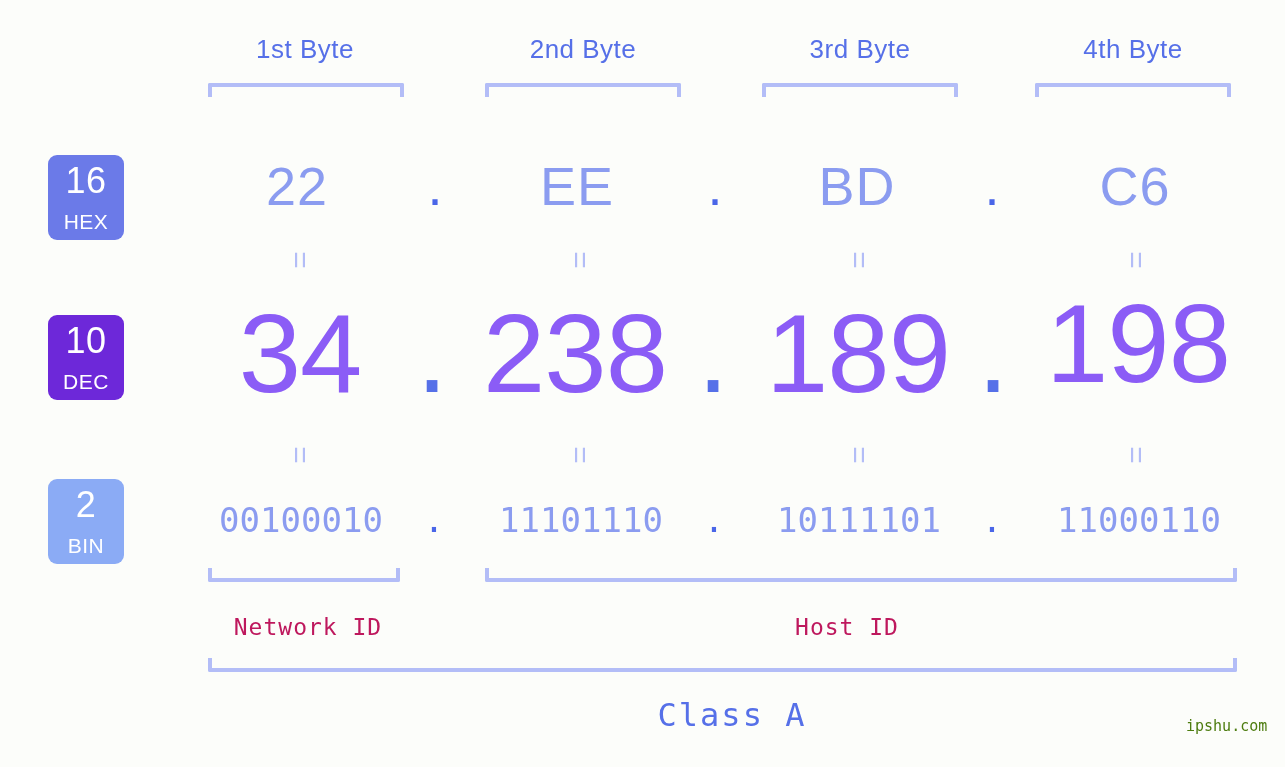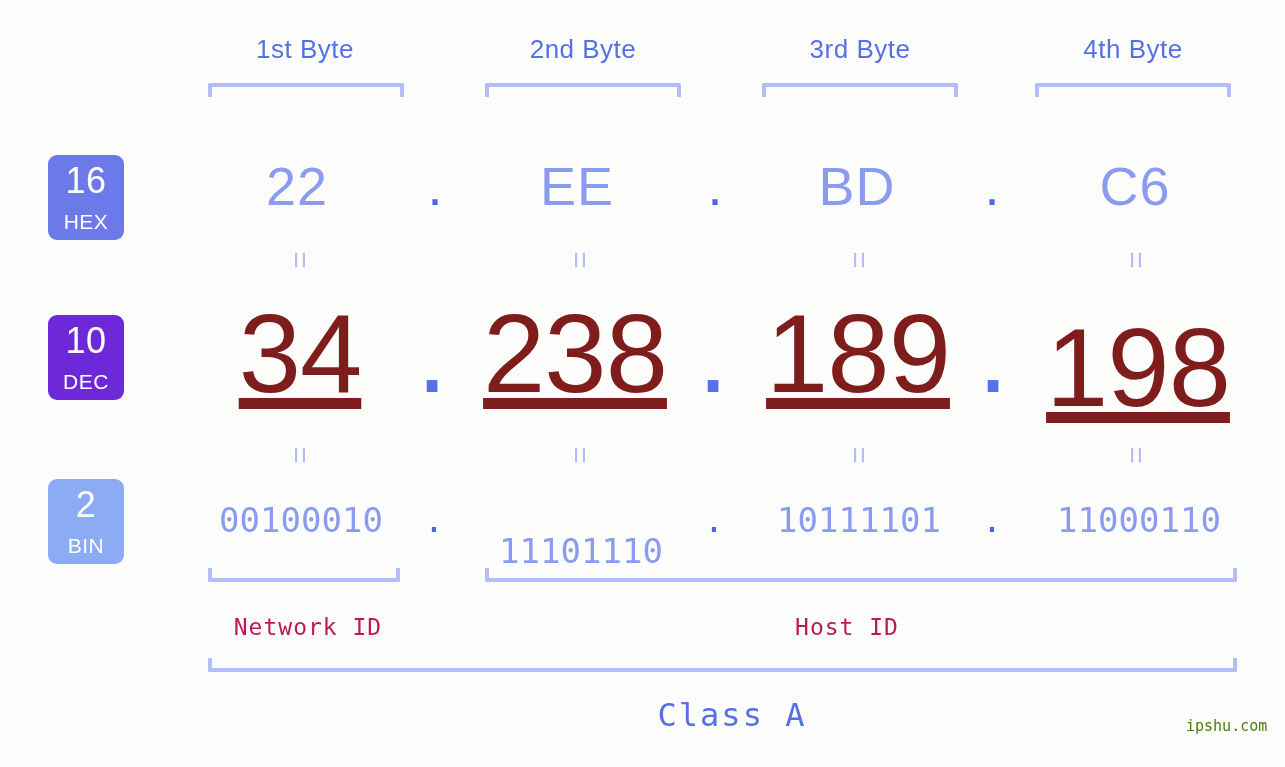--- a/index.html
+++ b/index.html
@@ -99,26 +99,25 @@
     text-align: center;
     transform: rotate(90deg);
     letter-spacing: 0px;
     line-height: 1;
   }
 
   
   .dec-val {
     font-family: "Liberation Sans", sans-serif;
     font-size: 112px;
-    color: #7f1d1d;
+    color: #8b5cf6;
     text-align: center;
     white-space: nowrap;
     line-height: 1;
     letter-spacing: -1px;
-    text-decoration: underline;
   }
   .dec-dot {
     font-family: "Liberation Sans", sans-serif;
     font-size: 112px;
     color: #5670e8;
     text-align: center;
     white-space: nowrap;
     line-height: 1;
   }
 
@@ -205,30 +204,30 @@
   <div class="abs eq" style="left:545px; top:245px; width:70px;">=</div>
   <div class="abs eq" style="left:824px; top:245px; width:70px;">=</div>
   <div class="abs eq" style="left:1101px; top:245px; width:70px;">=</div>
 
   <div class="abs dec-val" style="left:180px; top:298px; width:240px;">34</div>
   <div class="abs dec-dot" style="left:397px; top:298px; width:70px;">.</div>
   <div class="abs dec-val" style="left:455px; top:298px; width:240px;">238</div>
   <div class="abs dec-dot" style="left:678px; top:298px; width:70px;">.</div>
   <div class="abs dec-val" style="left:738px; top:298px; width:240px;">189</div>
   <div class="abs dec-dot" style="left:958px; top:298px; width:70px;">.</div>
-  <div class="abs dec-val" style="left:1018px; top:312px; width:240px;">198</div>
+  <div class="abs dec-val" style="left:1018px; top:288px; width:240px;">198</div>
 
   <div class="abs eq" style="left:265px; top:440px; width:70px;">=</div>
   <div class="abs eq" style="left:545px; top:440px; width:70px;">=</div>
   <div class="abs eq" style="left:824px; top:440px; width:70px;">=</div>
   <div class="abs eq" style="left:1101px; top:440px; width:70px;">=</div>
 
   <div class="abs bin-val" style="left:200px; top:500px; width:202px;">00100010</div>
   <div class="abs bin-dot" style="left:404px; top:500px; width:60px;">.</div>
-  <div class="abs bin-val" style="left:480px; top:500px; width:202px;margin-top:31px;">11101110</div>
+  <div class="abs bin-val" style="left:480px; top:500px; width:202px;">11101110</div>
   <div class="abs bin-dot" style="left:684px; top:500px; width:60px;">.</div>
   <div class="abs bin-val" style="left:758px; top:500px; width:202px;">10111101</div>
   <div class="abs bin-dot" style="left:962px; top:500px; width:60px;">.</div>
   <div class="abs bin-val" style="left:1038px; top:500px; width:202px;">11000110</div>
 
   <div class="abs bracket-up" style="left:208px; top:568px; width:192px;"></div>
   <div class="abs bracket-up" style="left:485px; top:568px; width:752px;"></div>
 
   <div class="abs id-label" style="left:208px; top:614px; width:200px;">Network ID</div>
   <div class="abs id-label" style="left:747px; top:614px; width:200px;">Host ID</div>

